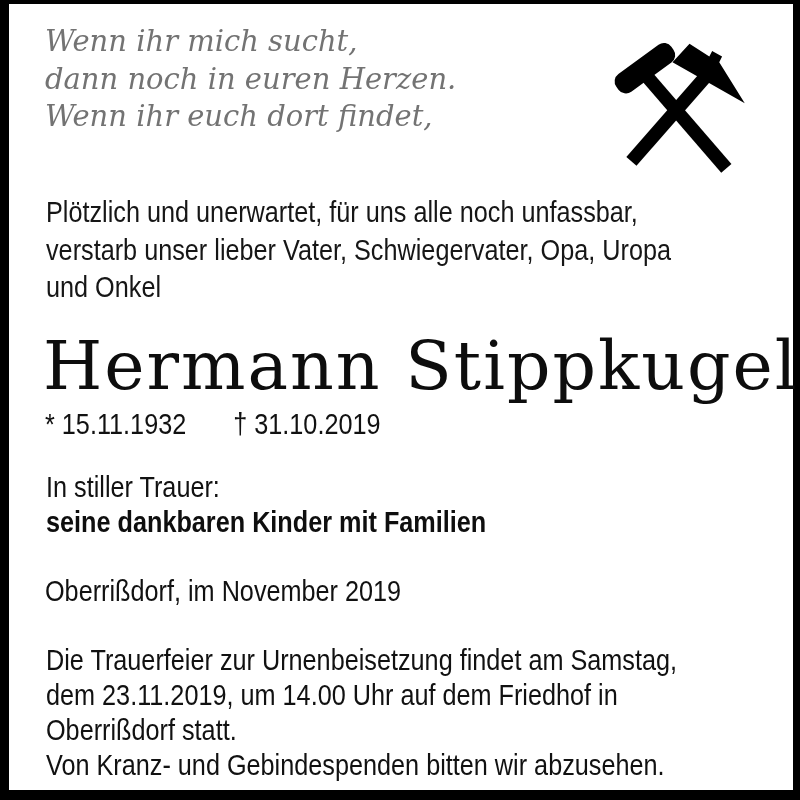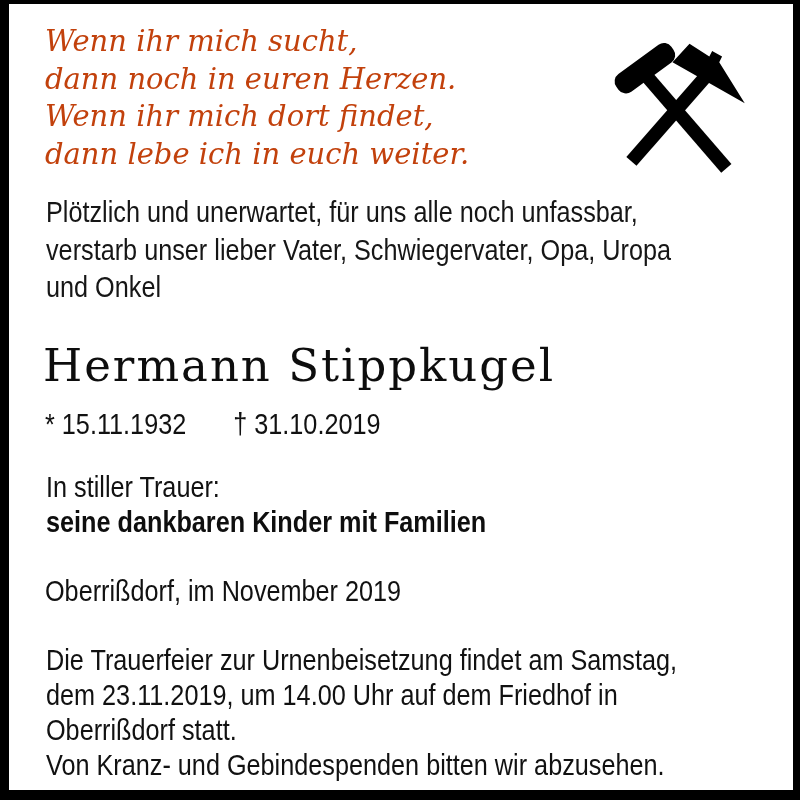--- a/index.html
+++ b/index.html
@@ -27,21 +27,21 @@
   .abs { position: absolute; }
   .line { white-space: nowrap; }
 
   .poem {
     left: 45px;
     top: 23px;
     font-family: "DejaVu Serif", "Liberation Serif", serif;
     font-style: italic;
     font-size: 29px;
     line-height: 37.5px;
-    color: #c2410c;
+    color: #737373;
   }
 
   .emblem {
     left: 596px;
     top: 24px;
   }
 
   .cond {
     transform: scaleX(0.87);
     transform-origin: 0 0;
@@ -52,21 +52,21 @@
     top: 194px;
     font-size: 29px;
     line-height: 37.5px;
     color: #161616;
   }
 
   .name {
     left: 43px;
     top: 327px;
     font-family: "DejaVu Serif", "Liberation Serif", serif;
-    font-size: 45px;
+    font-size: 68px;
     letter-spacing: 2px;
     line-height: 78px;
     white-space: nowrap;
     color: #0d0d0d;
     text-align: center;
   }
 
   .dates {
     left: 45px;
     top: 405px;
@@ -104,22 +104,21 @@
 </head>
 <body>
 
 <div class="page">
 
   <div class="frame"></div>
 
   <div class="abs poem">
     <div class="line">Wenn ihr mich sucht,</div>
     <div class="line">dann noch in euren Herzen.</div>
-    <div class="line">Wenn ihr mich dort findet,</div>
-    <div class="line">dann lebe ich in euch weiter.</div>
+    <div class="line">Wenn ihr euch dort findet,</div>
   </div>
 
   <div class="abs emblem">
     <svg width="170" height="160" viewBox="15 8 120 105" xmlns="http://www.w3.org/2000/svg" aria-hidden="true">
       <g fill="#000000" stroke="#000000">
 
         <line x1="50" y1="40" x2="107" y2="106" stroke-width="9.5" stroke-linecap="butt"></line>
 
         <rect x="25.5" y="27.5" width="48" height="15.5" rx="6.5" stroke="none" transform="rotate(-36 49.5 35.2)"></rect>
 

